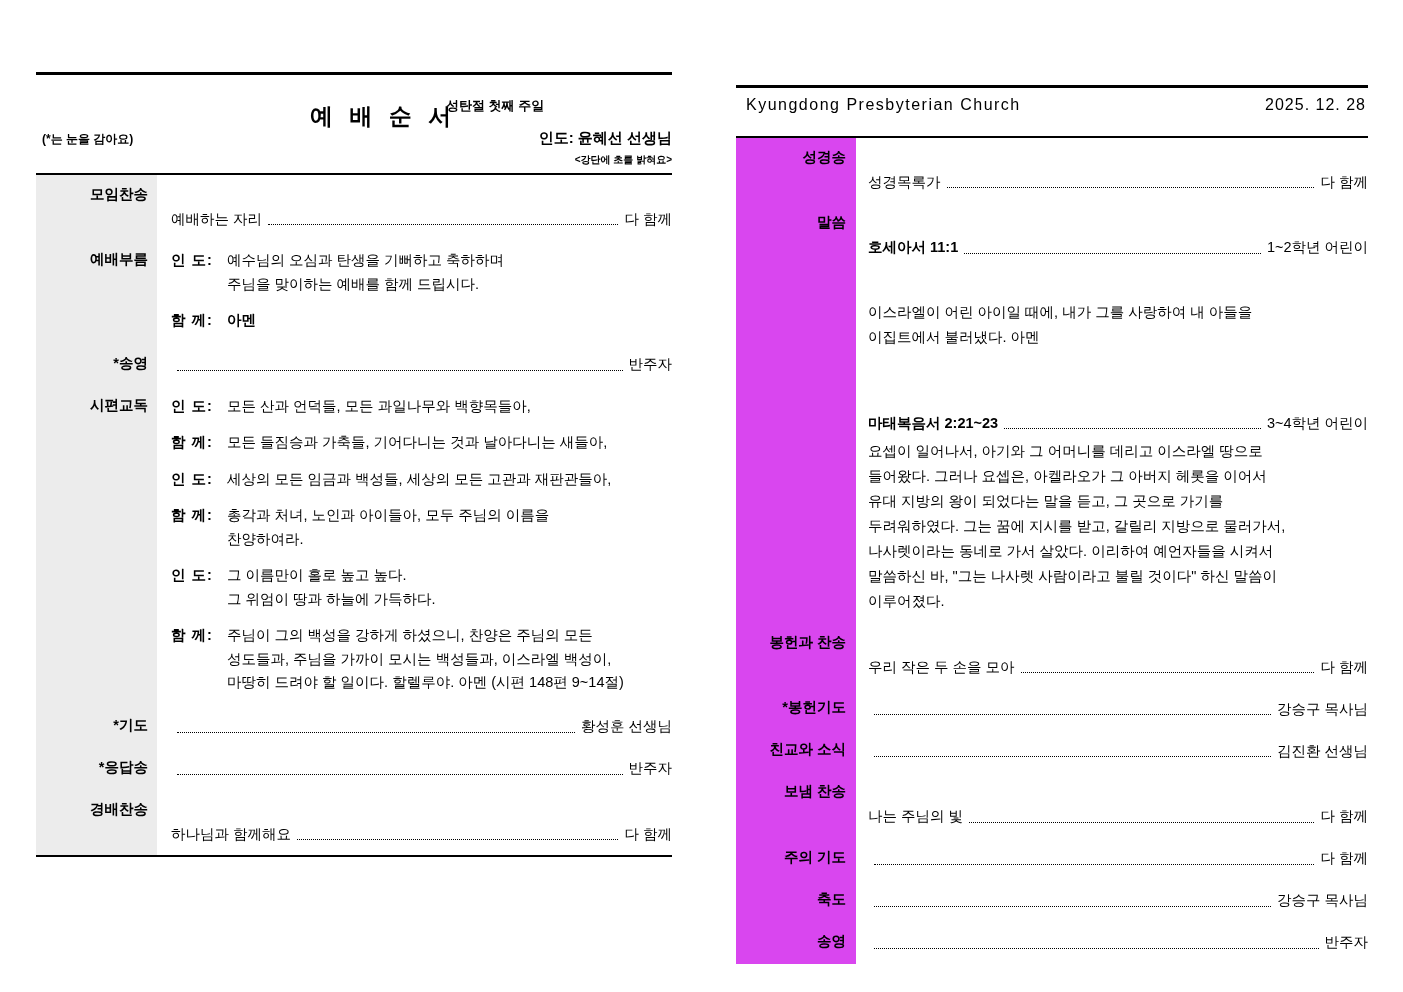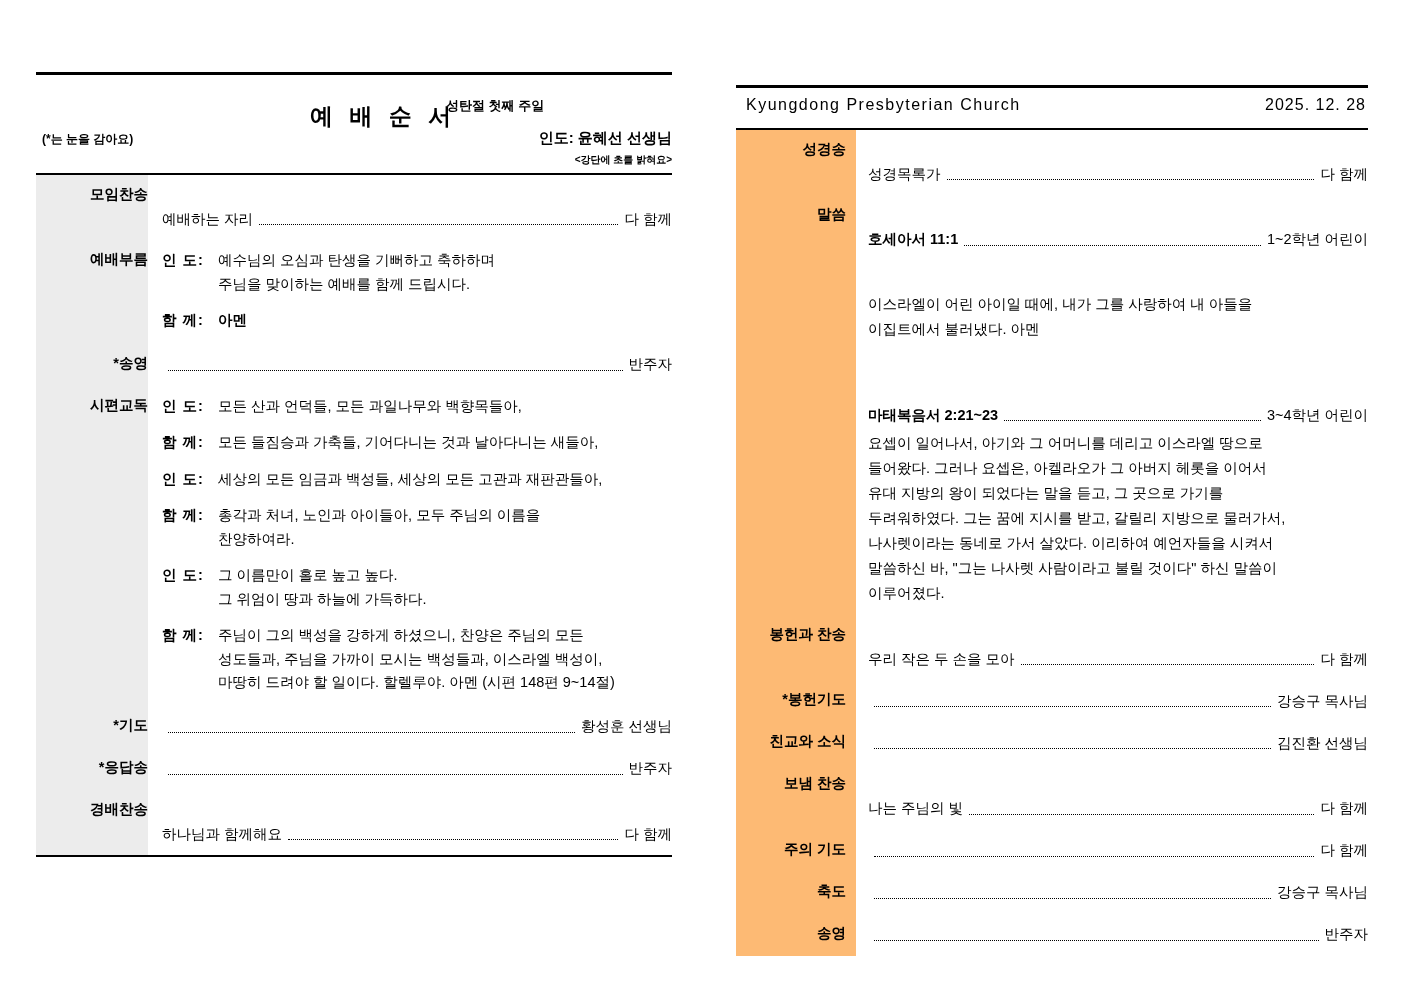--- a/index.html
+++ b/index.html
@@ -89,20 +89,21 @@
     table-layout: fixed;
   }
   .order-table td {
     vertical-align: top;
     padding: 0;
   }
   td.label {
     width: 112px;
     background: #ececec;
     text-align: right;
+    padding-right: 9px;
     font-size: 14.5px;
     font-weight: bold;
     padding-top: 9px;
     padding-bottom: 9px;
     line-height: 1.5;
   }
   td.body {
     padding-left: 14px;
     padding-top: 9px;
     padding-bottom: 9px;
@@ -153,21 +154,21 @@
 
   
   .right-col {
     position: absolute;
     left: 736px;
     top: 85px;
     width: 632px;
   }
   .right-header {
     position: relative;
-    height: 40px;
+    height: 48px;
     border-bottom: 0px;
   }
   .church-name {
     position: absolute;
     left: 10px;
     top: 8px;
     font-size: 16px;
     letter-spacing: 1.5px;
   }
   .date {
@@ -182,21 +183,21 @@
     width: 100%;
   }
   .right-table {
     border-collapse: collapse;
     width: 632px;
     table-layout: fixed;
   }
   .right-table td { vertical-align: top; padding: 0; }
   td.rlabel {
     width: 110px;
-    background: #fdba74;
+    background: #d946ef;
     text-align: right;
     padding-right: 10px;
     font-size: 14.5px;
     font-weight: bold;
     padding-top: 9px;
     padding-bottom: 9px;
     line-height: 1.5;
   }
   td.rbody {
     padding-left: 12px;

